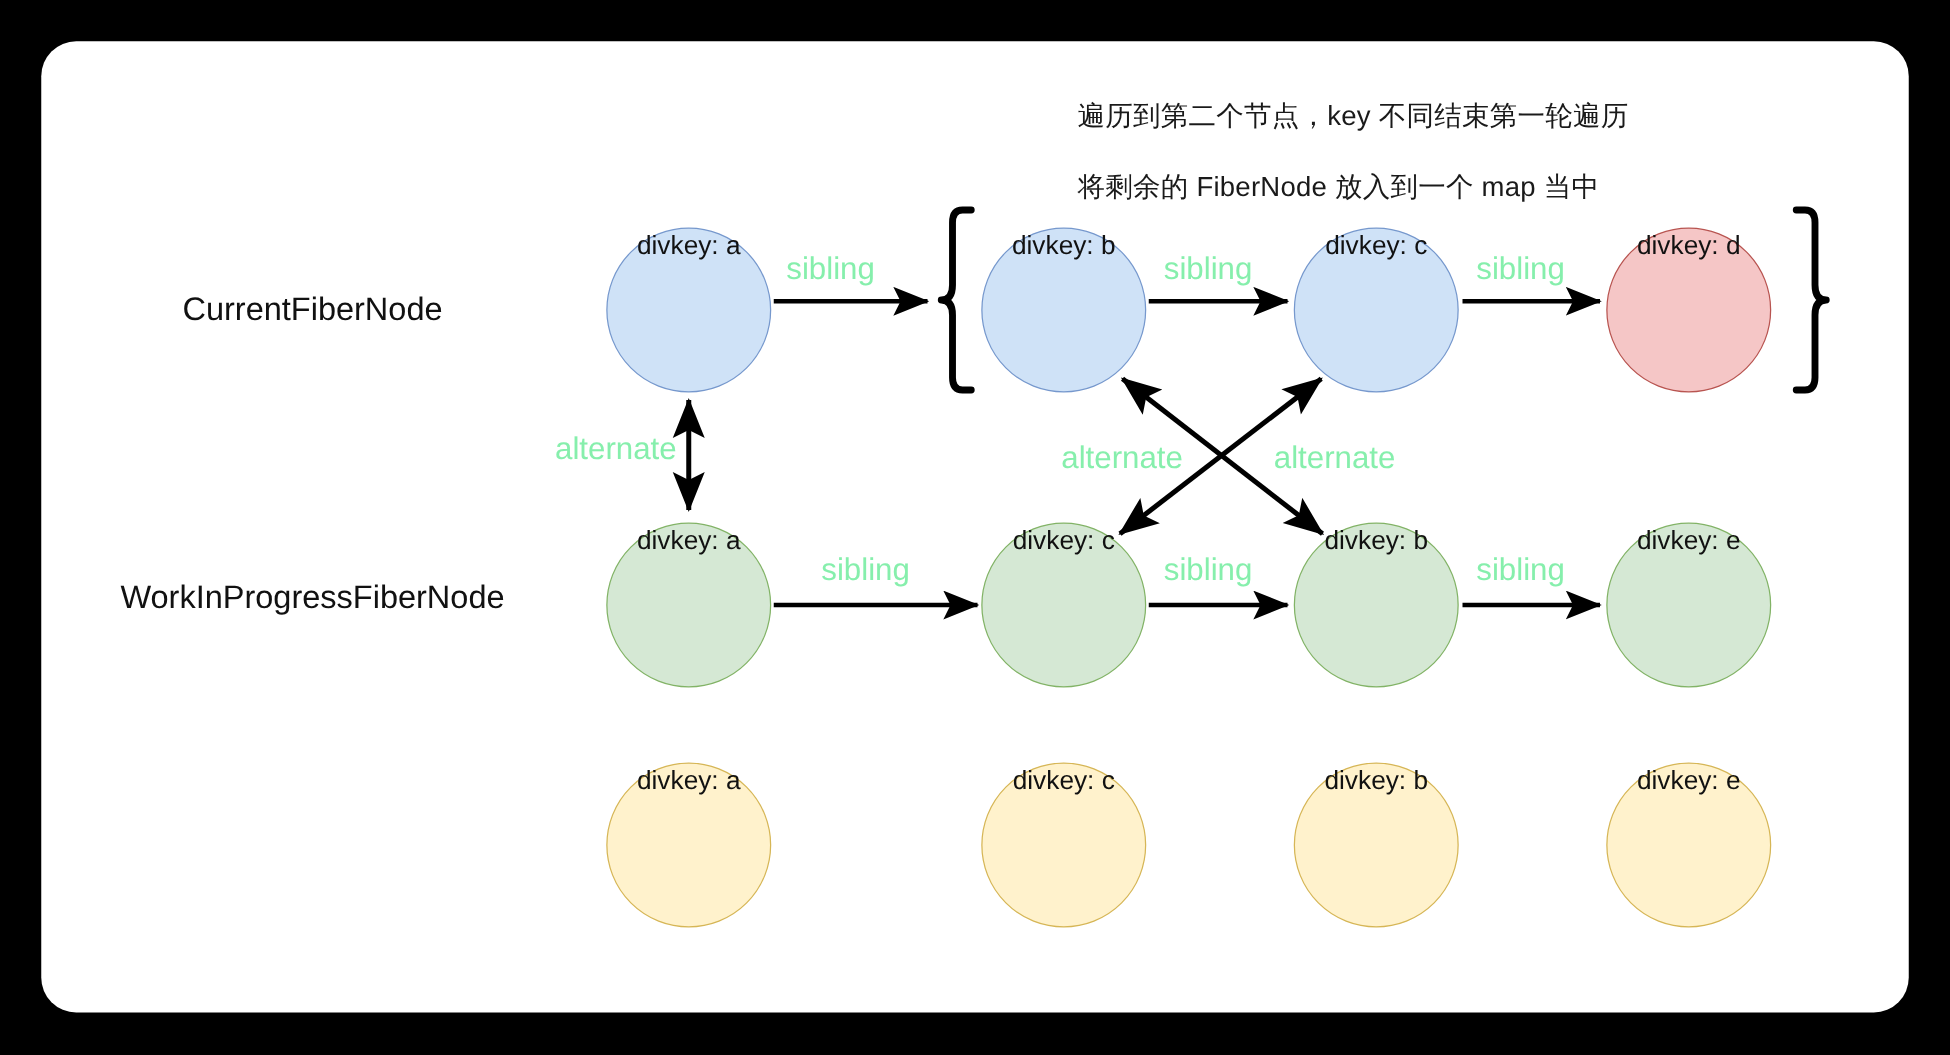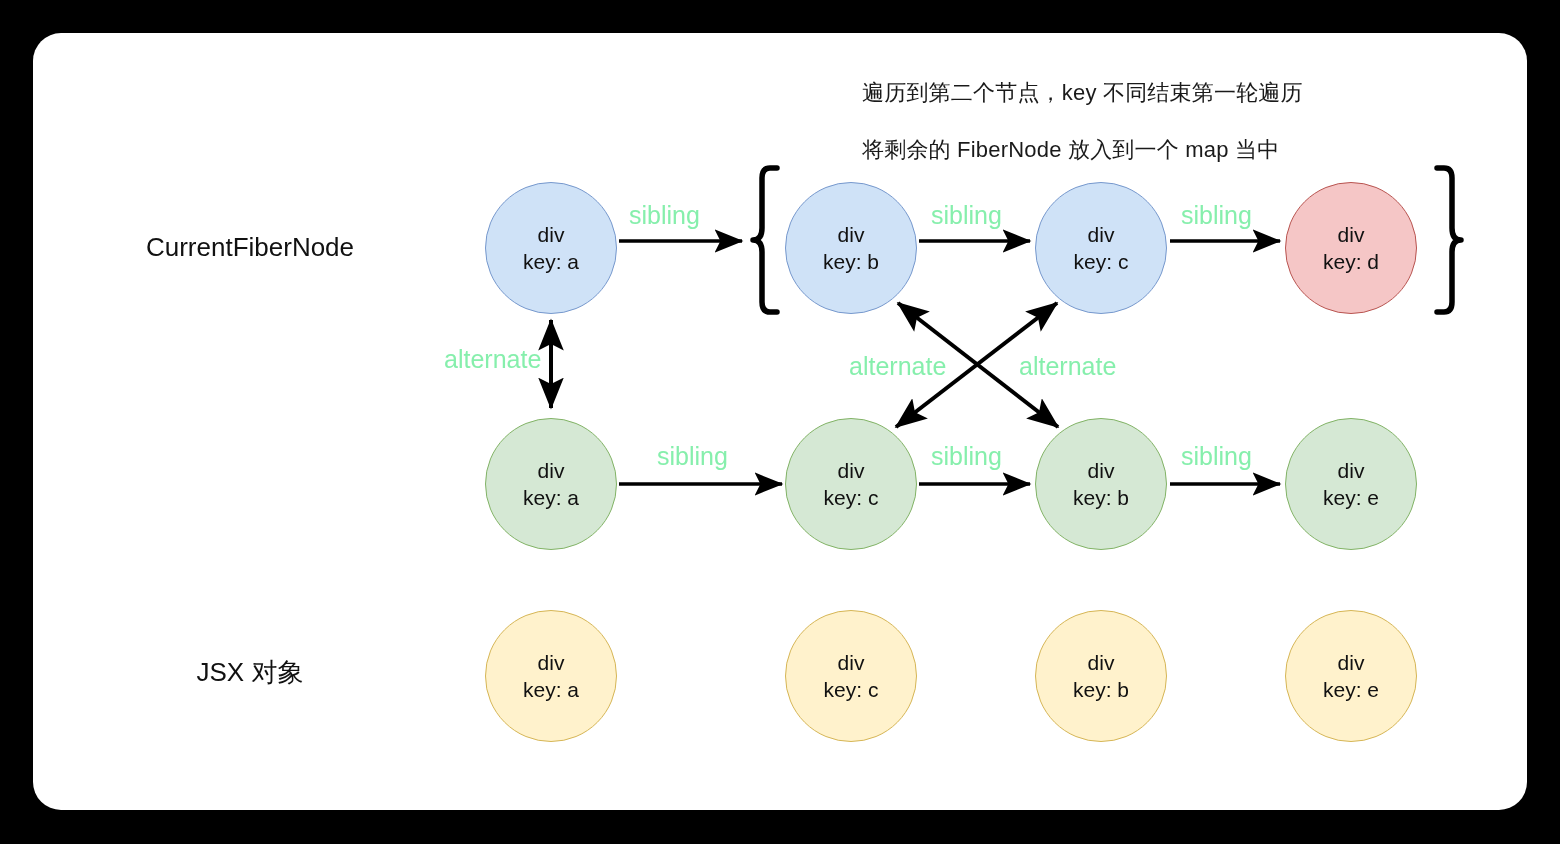--- a/index.html
+++ b/index.html
@@ -34,22 +34,21 @@
     left: 0;
     top: 0;
     width: 1560px;
     height: 844px;
     pointer-events: none;
   }
   .node {
     position: absolute;
     border-radius: 50%;
     display: flex;
-    flex-direction: column;
-    align-items: center;
+    flex-direction: row;
     justify-content: center;
     box-sizing: border-box;
     line-height: 1.30;
   }
   .node .nl {
     font-size: 21px;
     color: #111111;
     white-space: nowrap;
   }
   .row-label {
@@ -129,21 +128,21 @@
     <g>
       <path d="M 1437,168 L 1444,168 Q 1452,168 1452,178 L 1452,228 Q 1452,240 1461,240
                Q 1452,240 1452,252 L 1452,302 Q 1452,312 1444,312 L 1437,312" fill="none" stroke="#000000" stroke-width="5.5" stroke-linecap="round" stroke-linejoin="round"></path>
     </g>
   </svg>
 
   <div class="annotation" style="left:862px; top:78px;">遍历到第二个节点，key 不同结束第一轮遍历</div>
   <div class="annotation" style="left:862px; top:135px;">将剩余的 FiberNode 放入到一个 map 当中</div>
 
   <div class="row-label" style="left:60px; top:232px; width:380px;">CurrentFiberNode</div>
-  <div class="row-label" style="left:60px; top:655px; width:380px;">JSX 对象</div>
+  <div class="row-label" style="left:60px; top:462px; width:380px;">WorkInProgressFiberNode</div>
 
   <div class="node" style="left:485px; top:182px; width:132px; height:132px;
               background:#cfe2f7; border:1.6px solid #7698cd;">
     <div class="nl">div</div>
     <div class="nl">key: a</div>
   </div>
 
   <div class="node" style="left:785px; top:182px; width:132px; height:132px;
               background:#cfe2f7; border:1.6px solid #7698cd;">
     <div class="nl">div</div>

